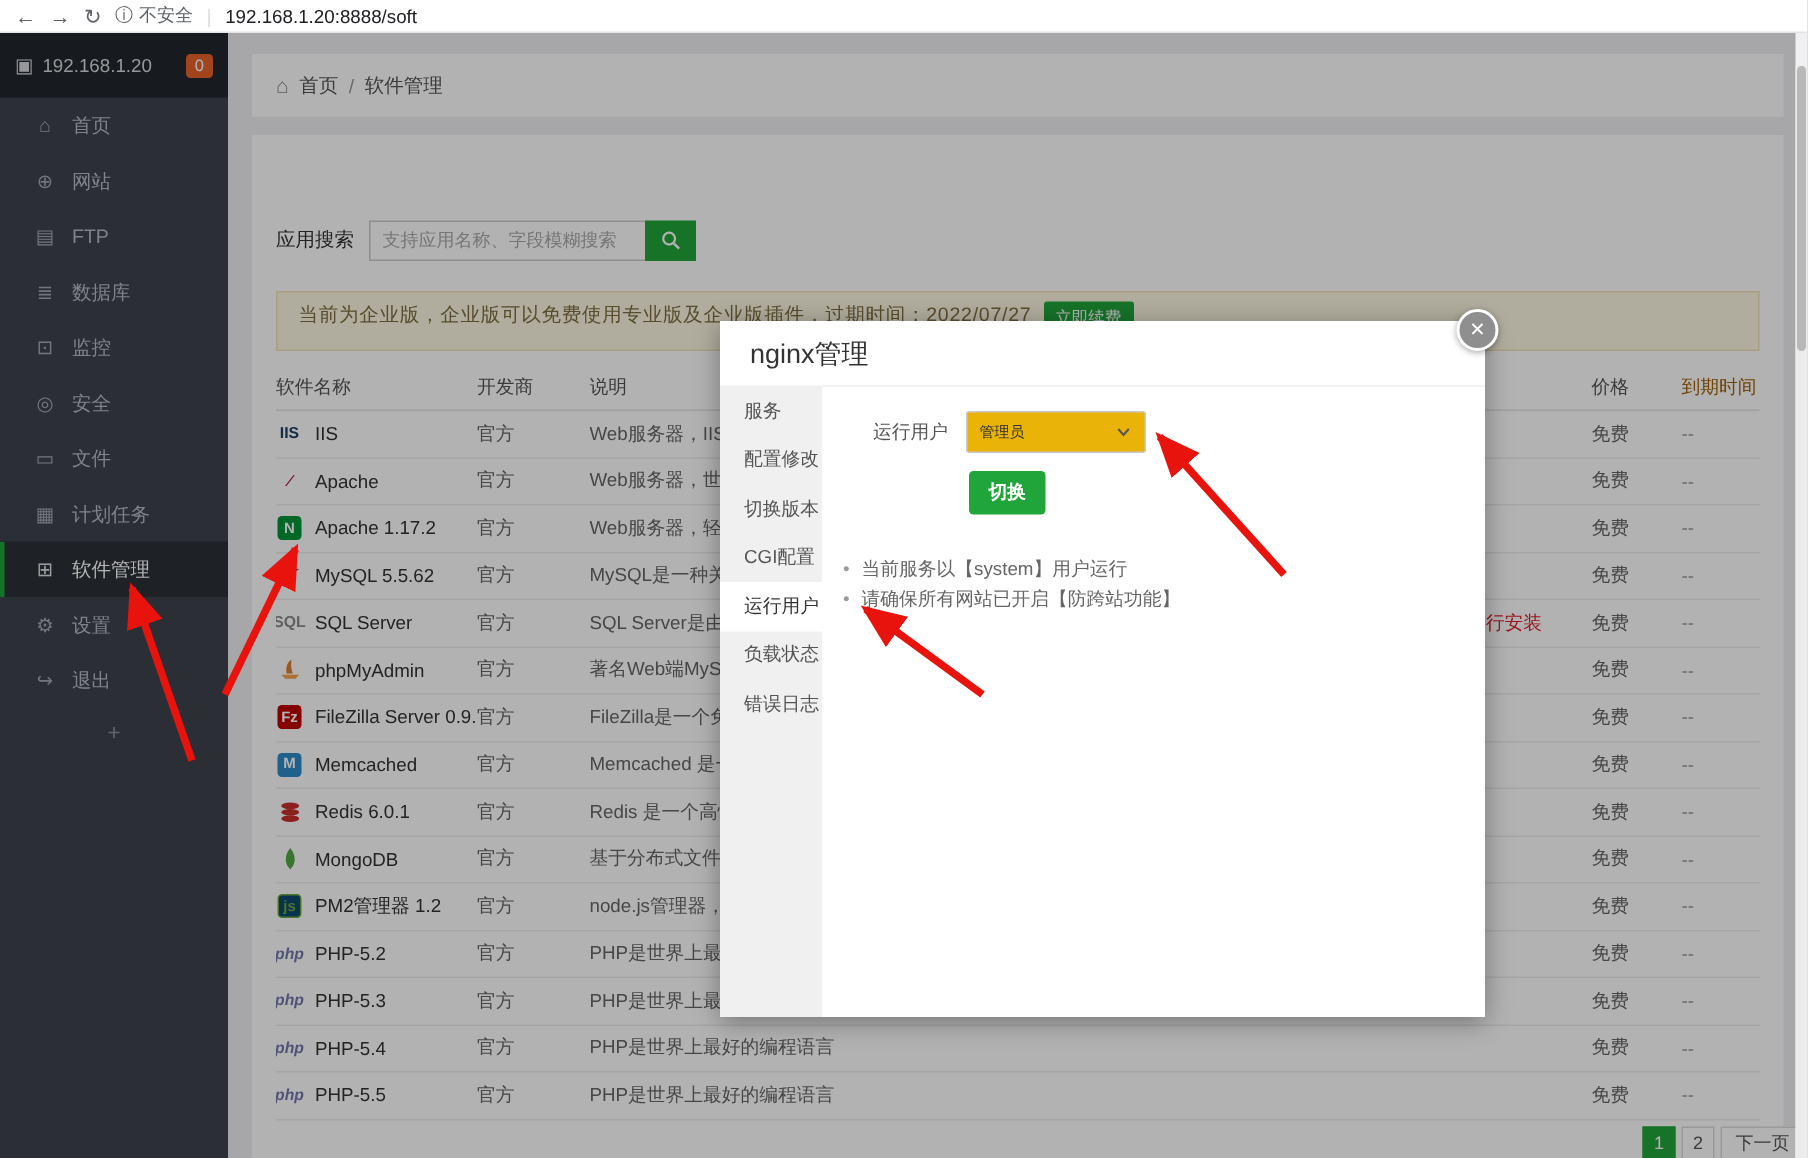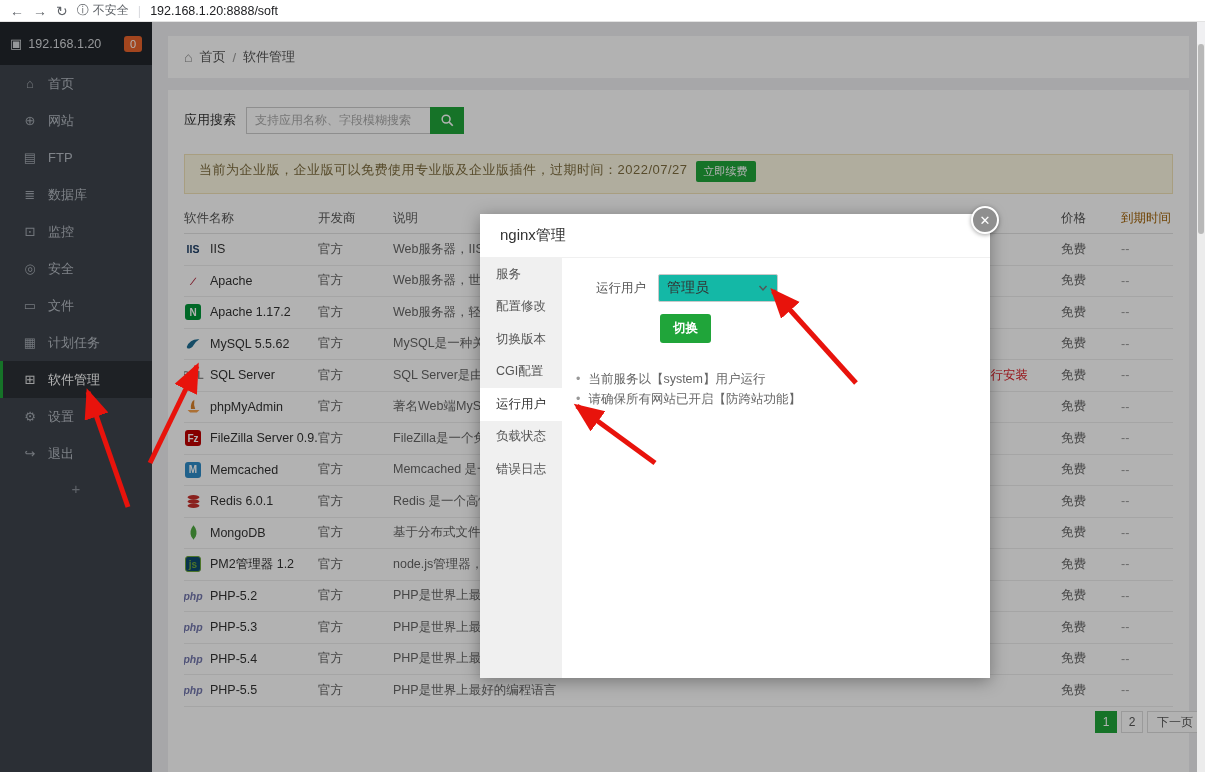--- a/index.html
+++ b/index.html
@@ -33,21 +33,21 @@
 
   
   .main { position:absolute; left:152px; top:0; right:8px; bottom:0; }
   .bc-card { position:absolute; left:16px; right:8px; top:14px; height:42px; background:#fff;
     display:flex; align-items:center; gap:7px; padding:0 16px; font-size:13px; color:#555; }
   .bc-home { color:#888; font-size:14px; }
   .bc-sep { color:#999; }
   .main-card { position:absolute; left:16px; right:8px; top:68px; height:740px; background:#fff;
     padding:16px; }
 
-  .search-row { display:flex; align-items:center; height:28px; }
+  .search-row { display:flex; align-items:center; height:28px;margin-top:40px; }
   .row-label { width:62px; font-size:13px; color:#333; flex:none; }
   .search-input { width:184px; height:27px; border:1px solid #ccc; border-right:none; padding:0 8px;
     font-size:12px; color:#333; outline:none; font-family:inherit; }
   .search-input::placeholder { color:#aaa; }
   .search-btn { width:34px; height:27px; background:#20a53a; border:none; display:flex;
     align-items:center; justify-content:center; cursor:pointer; }
 
   .cat-row { display:flex; align-items:center; margin-top:14px; }
   .cat-btn { height:28px; line-height:28px; padding:0 21px; background:#ececec; color:#333;
     font-size:12px; margin-right:14px; cursor:pointer; white-space:nowrap; }
@@ -83,36 +83,36 @@
     background:#fff; color:#555; font-size:12px; margin-left:4px; padding:0 4px; cursor:pointer; }
   .page-btn.active { background:#20a53a; border-color:#20a53a; color:#fff; }
   .page-btn.next { padding:0 9px; white-space:nowrap; }
 
   
   .overlay { position:absolute; left:0; top:0; right:8px; bottom:0; background:rgba(0,0,0,.30); z-index:40; }
 
   
   .modal { position:absolute; left:480px; top:192px; width:510px; height:464px; background:#fff;
     z-index:50; box-shadow:0 3px 16px rgba(0,0,0,.35); }
-  .modal-head { height:44px; display:flex; align-items:center; padding:0 20px; font-size:15px;
+  .modal-head { height:44px; display:flex; align-items:center; padding:0 20px; font-size:18px;
     color:#333; border-bottom:1px solid #f0f0f0; }
   .modal-close { position:absolute; top:-8px; right:-9px; width:28px; height:28px; border-radius:50%;
     background:#8f8f8f; border:2px solid #fff; color:#fff; display:flex; align-items:center;
     justify-content:center; font-size:13px; cursor:pointer; box-shadow:0 1px 4px rgba(0,0,0,.35); }
   .modal-body { position:absolute; top:44px; left:0; right:0; bottom:0; display:flex; }
-  .modal-tabs { width:82px; background:#f0f0f0; flex:none; }
+  .modal-tabs { width:68px; background:#f0f0f0; flex:none; }
   .mtab { height:32.5px; display:flex; align-items:center; padding-left:16px; font-size:12.5px;
     color:#555; cursor:pointer; white-space:nowrap; }
   .mtab.active { background:#fff; color:#333; }
   .modal-content { flex:1; padding:8px 0 0 24px; }
   .form-row { display:flex; align-items:center; gap:12px; margin:8px 0 0 10px; }
   .form-label { font-size:12.5px; color:#555; }
-  .select { width:120px; height:28px; border:1px solid #c9c9c9; border-radius:2px; background:#14b8a6;
+  .select { width:120px; height:28px; border:1px solid #c9c9c9; border-radius:2px; background:#eab308;
     display:flex; align-items:center; justify-content:space-between; padding:0 8px;
-    font-size:14px; color:#333; cursor:pointer; }
+    font-size:10px; color:#333; cursor:pointer; }
   .switch-btn { display:inline-block; margin:12px 0 0 74px; background:#20a53a; color:#fff;
     font-size:12.5px; padding:6px 13px; border-radius:3px; border:none; cursor:pointer;font-weight:bold; }
   .notes { margin-top:26px; margin-left:-10px; }
   .note { display:flex; gap:8px; font-size:12.5px; color:#666; line-height:20px; }
   .note .dot { color:#999; }
 
   
   .arrows-svg { position:absolute; left:0; top:0; z-index:90; pointer-events:none; }
 
   

